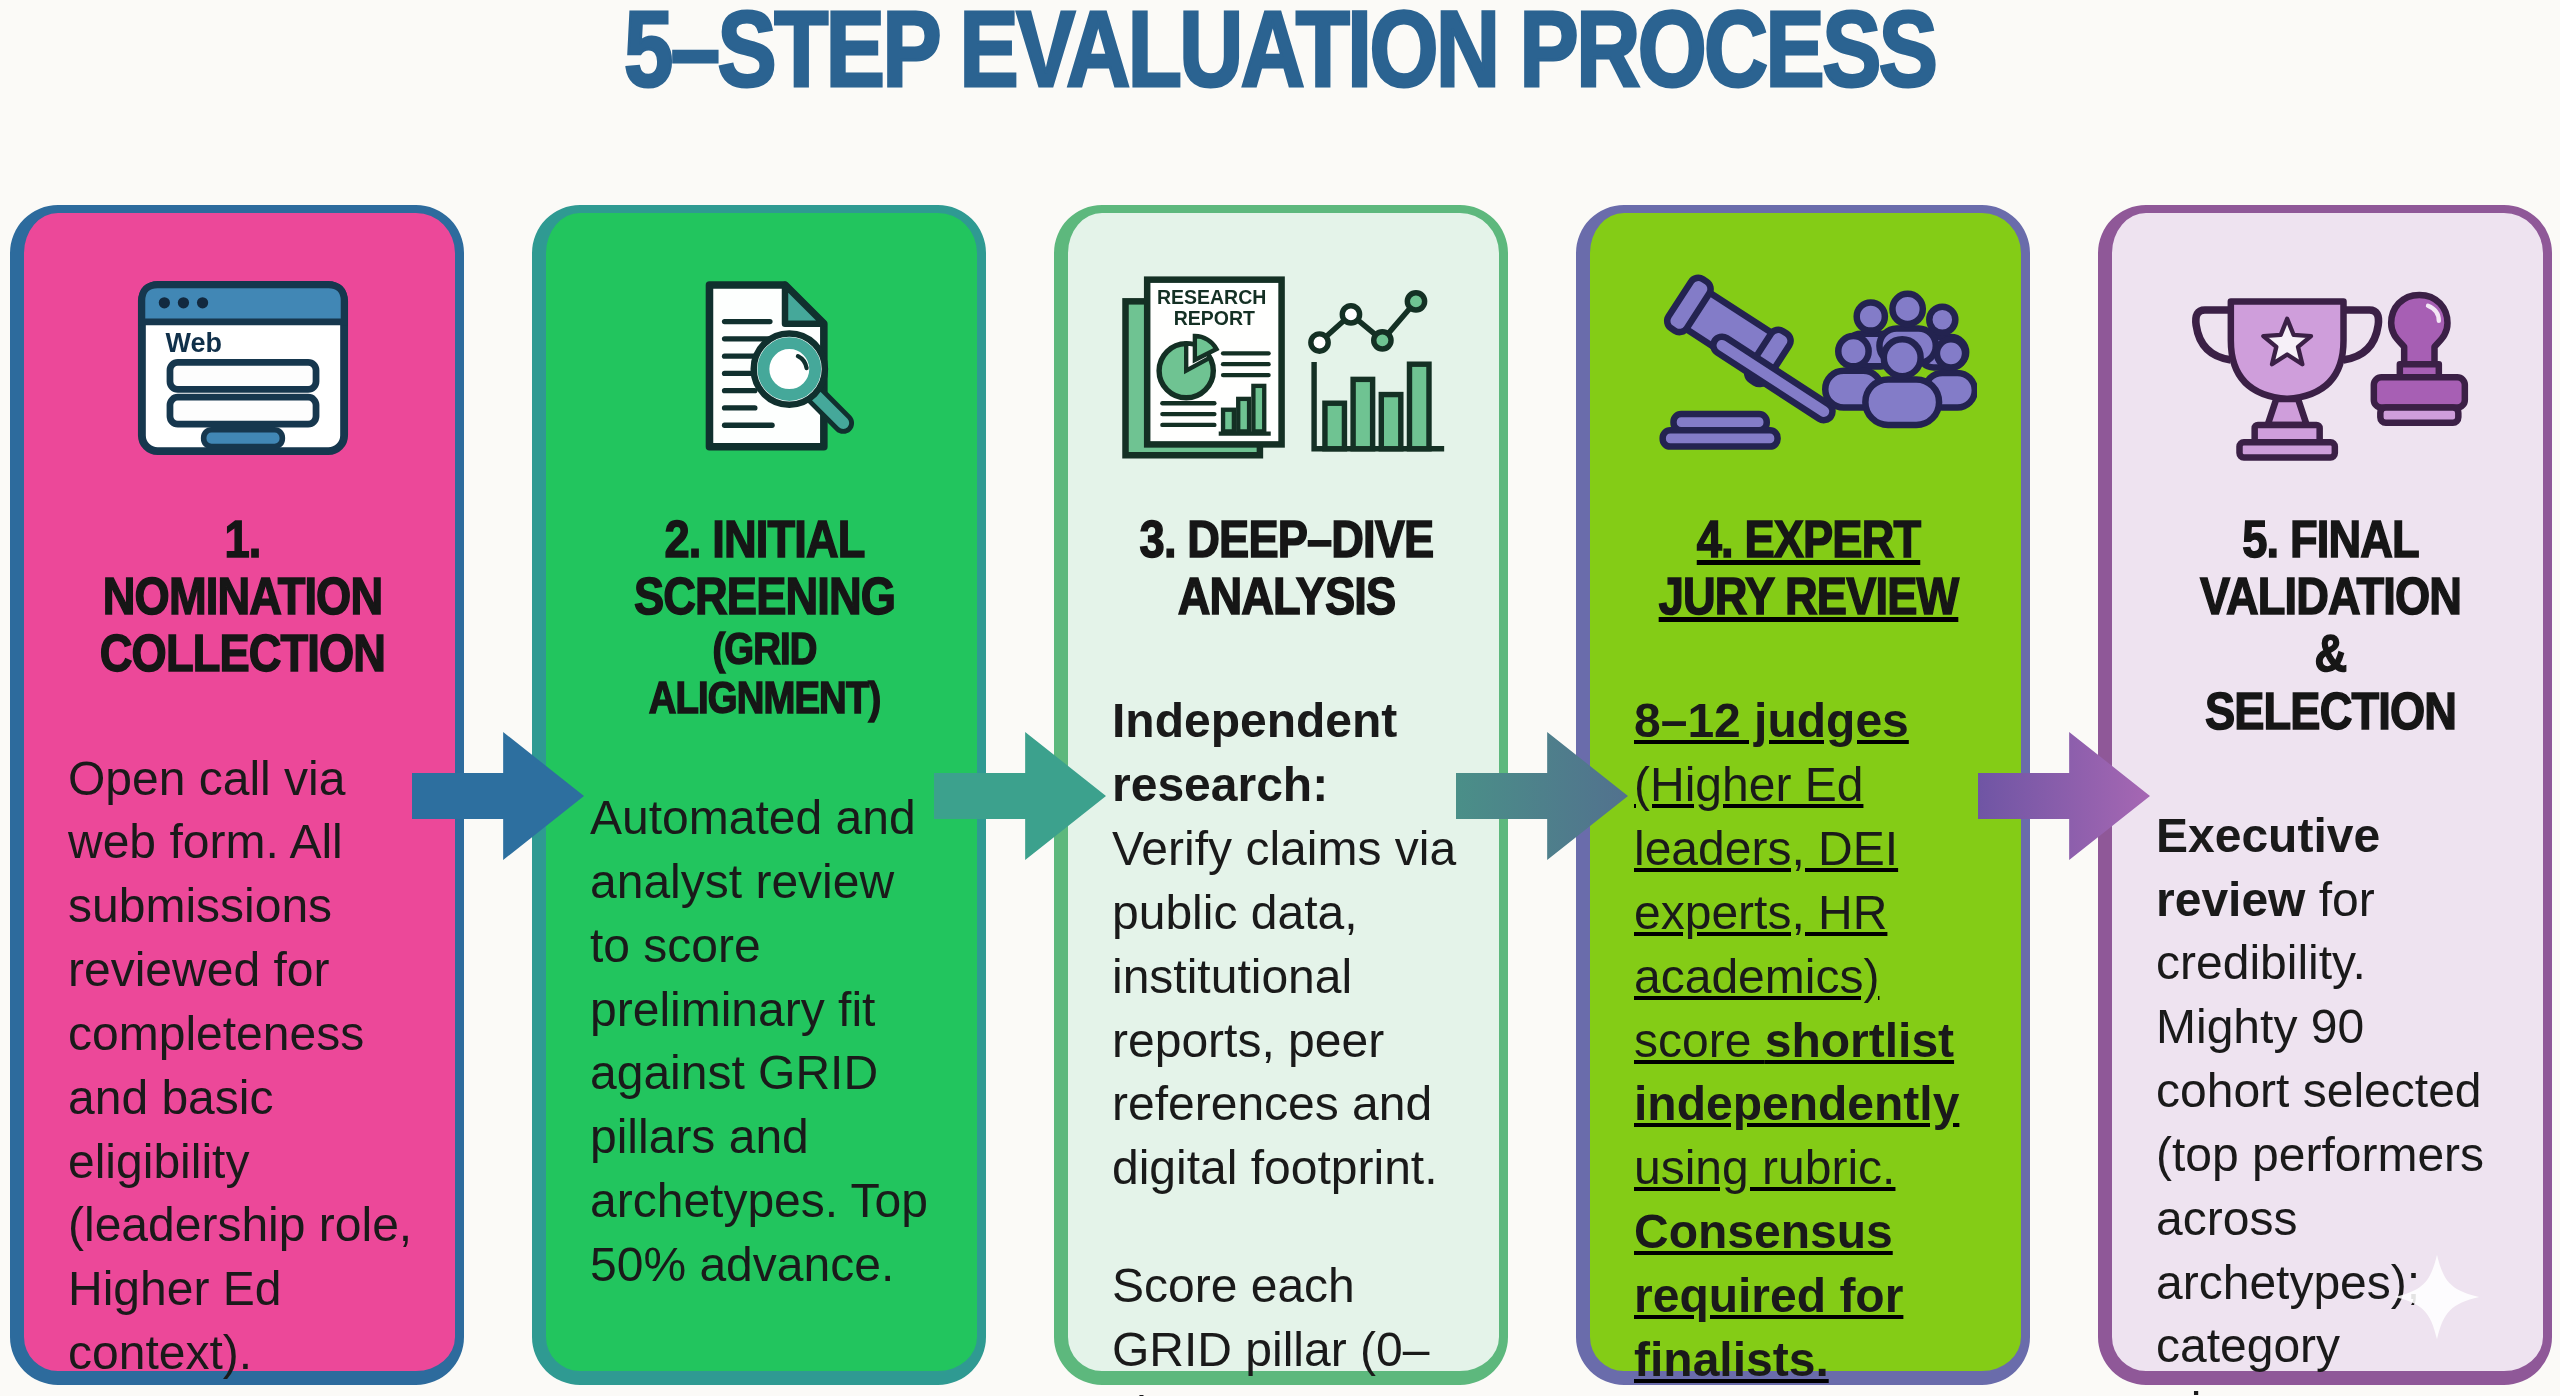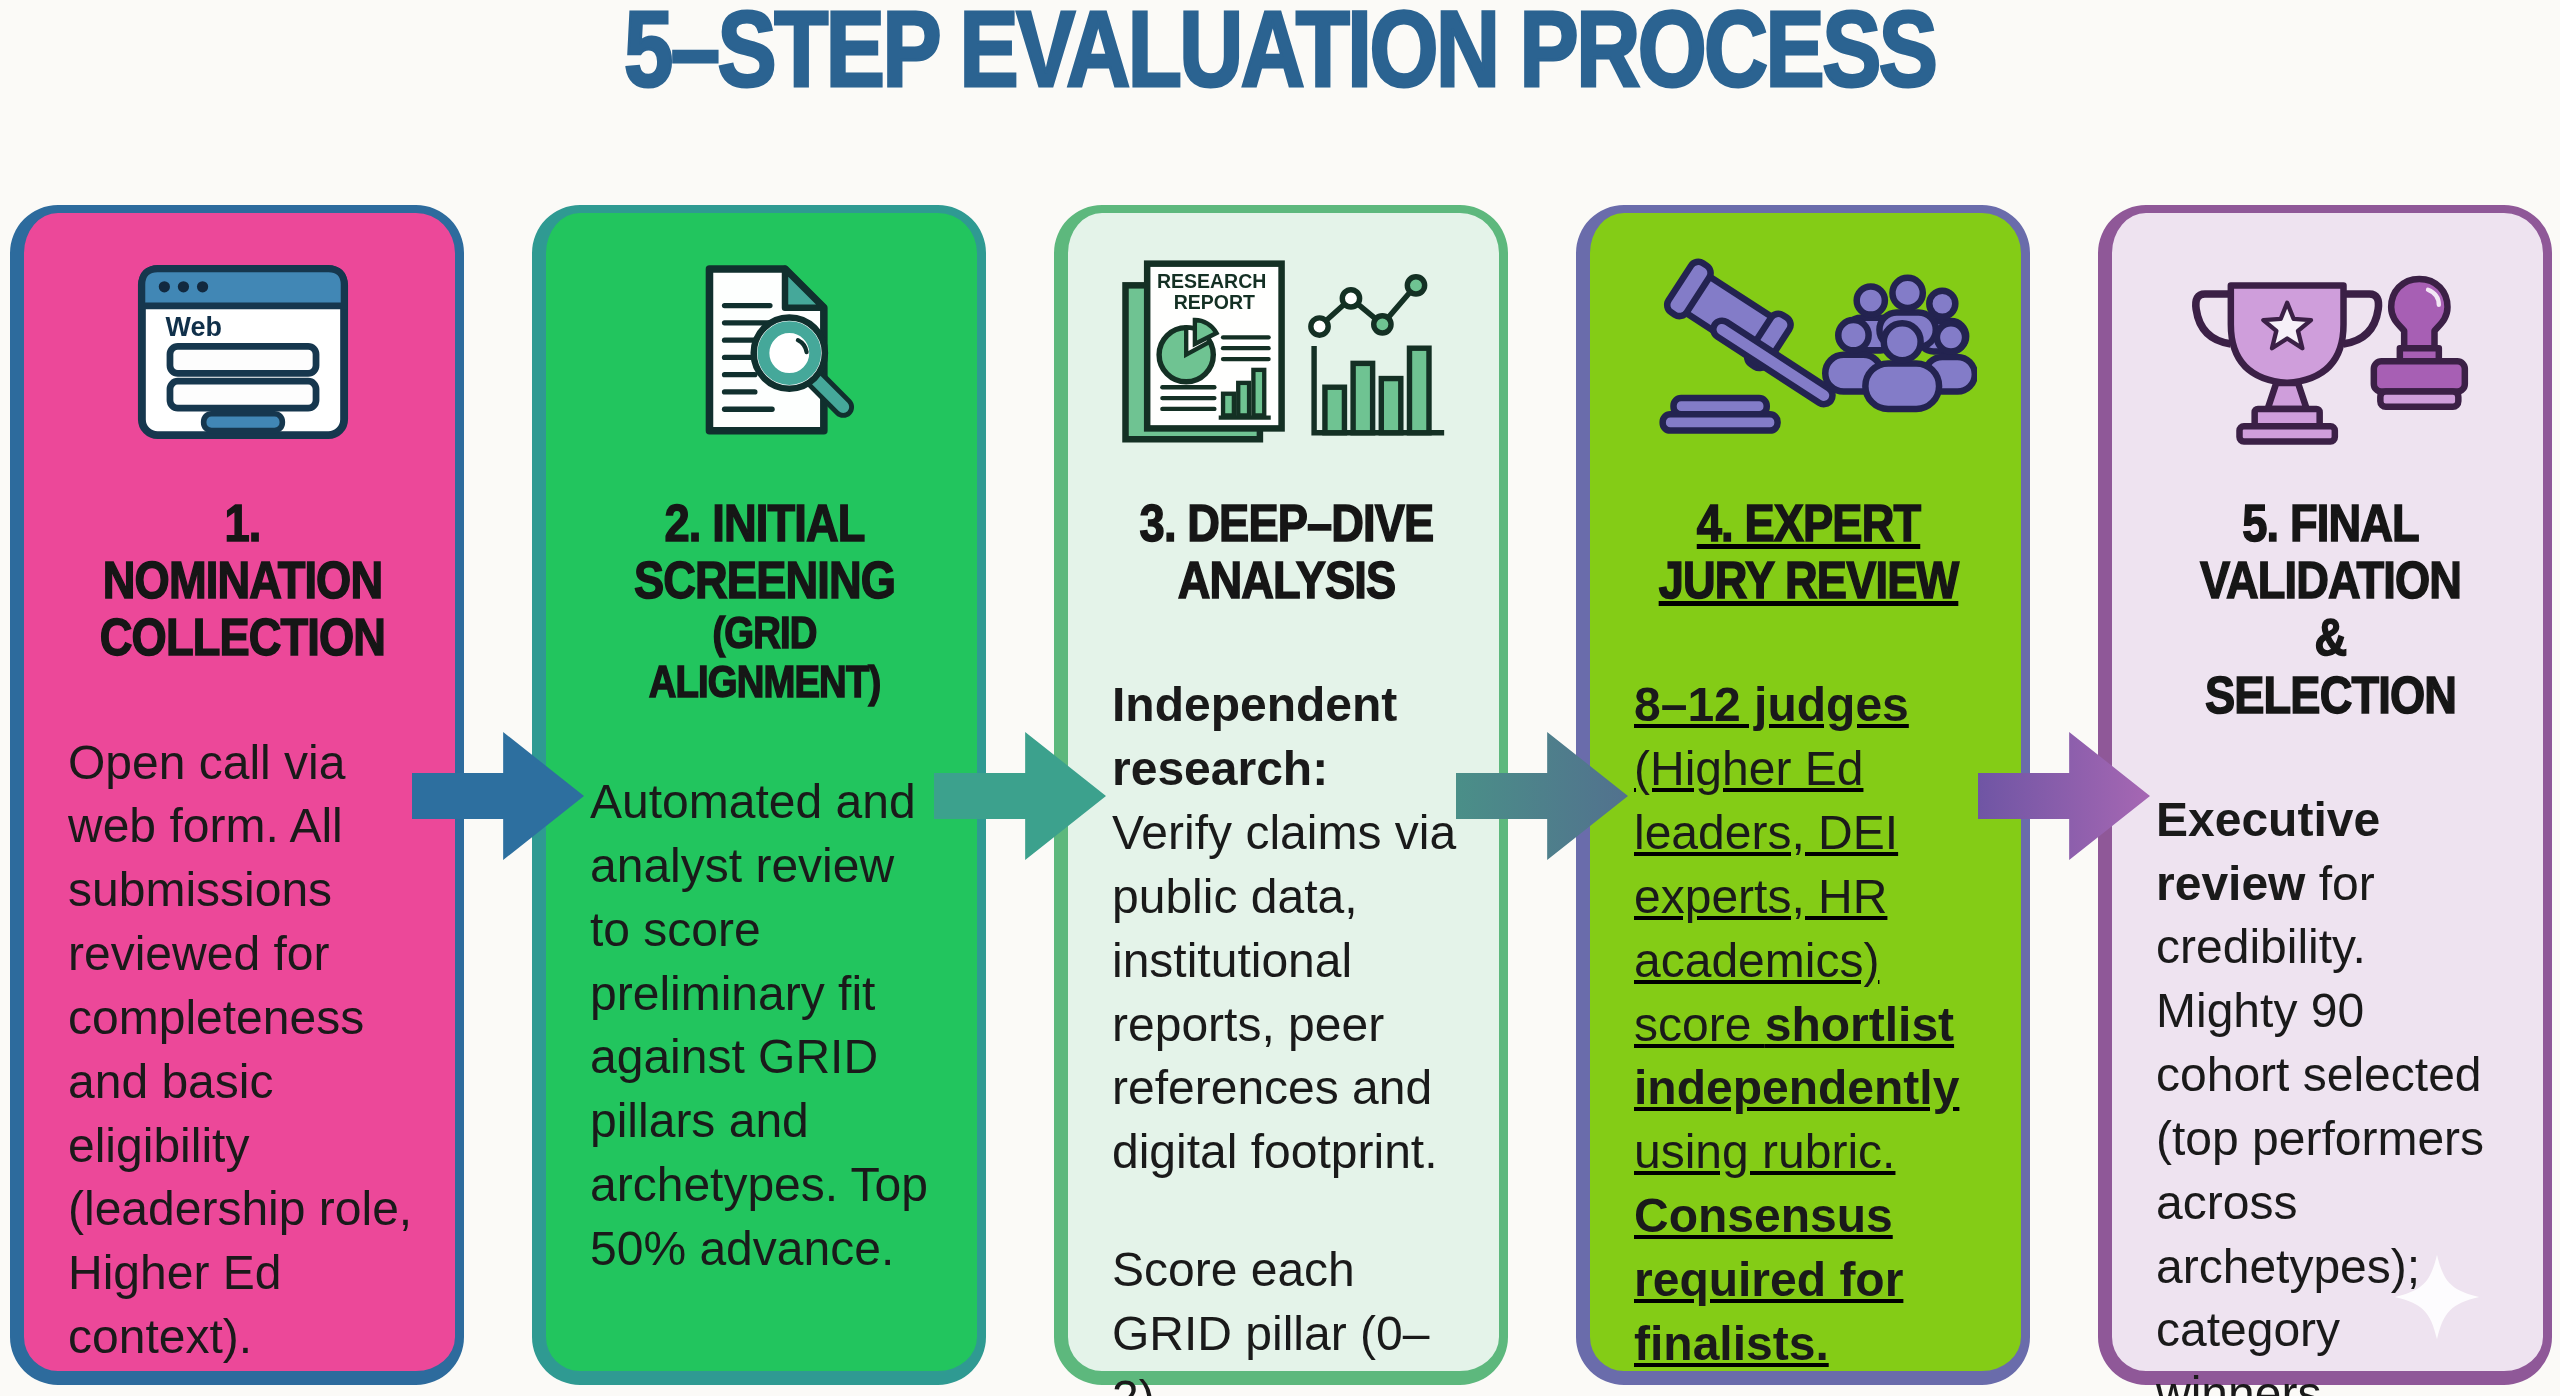--- a/index.html
+++ b/index.html
@@ -30,21 +30,21 @@
     position:absolute; left:10px; top:205px;
     display:grid; grid-template-columns:repeat(5,454px); column-gap:68px;
   }
   .card {
     position:relative;
     width:454px; height:1180px;
     border-style:solid;
     border-color:var(--acc);
     border-width:8px 9px 14px 14px;
     border-radius:48px;
-    padding:30px 38px 0 44px;
+    padding:46px 38px 0 44px;
   }
   .card.c1 { --acc:#2d6b9d; background:#ec4899; }
   .card.c2 { --acc:#2f9a92; background:#22c55e; }
   .card.c3 { --acc:#5db87d; background:#e4f3e9; }
   .card.c4 { --acc:#6a6cab; background:#84cc16;text-decoration:underline; }
   .card.c5 { --acc:#8f5898; background:#eee3f0; }
 
   .icon-area {
     height:218px; display:flex; align-items:center; justify-content:center;
   }

